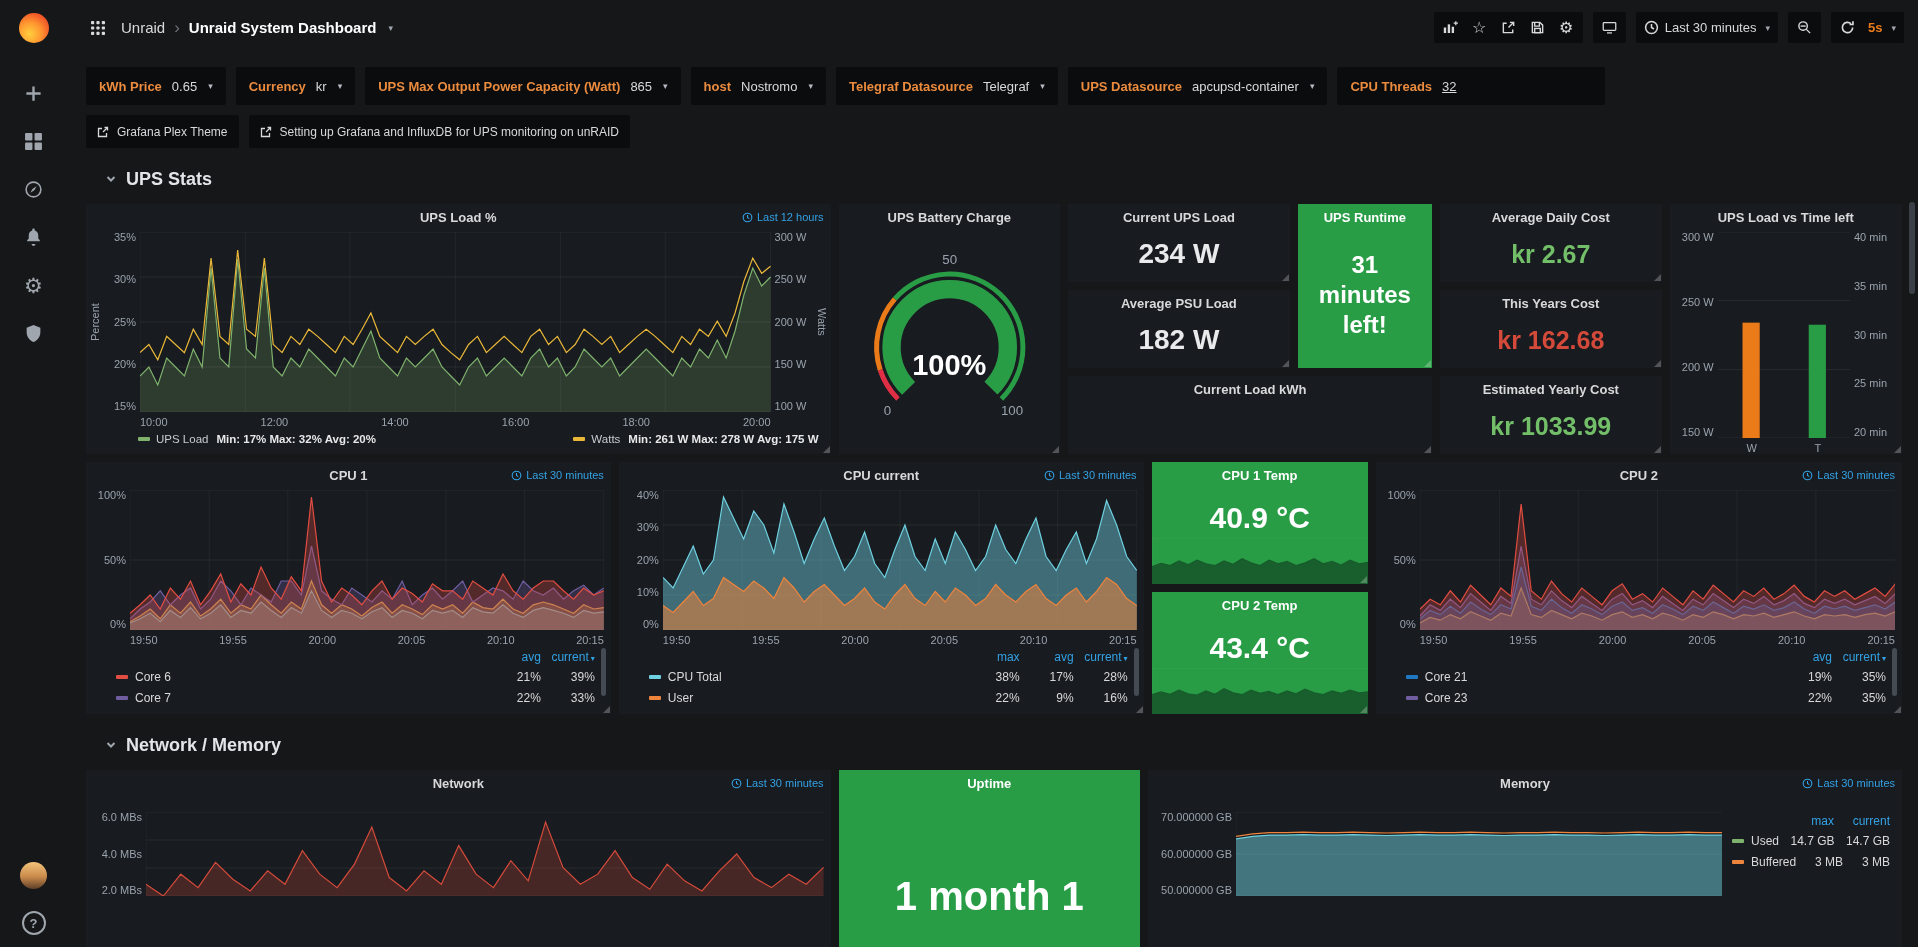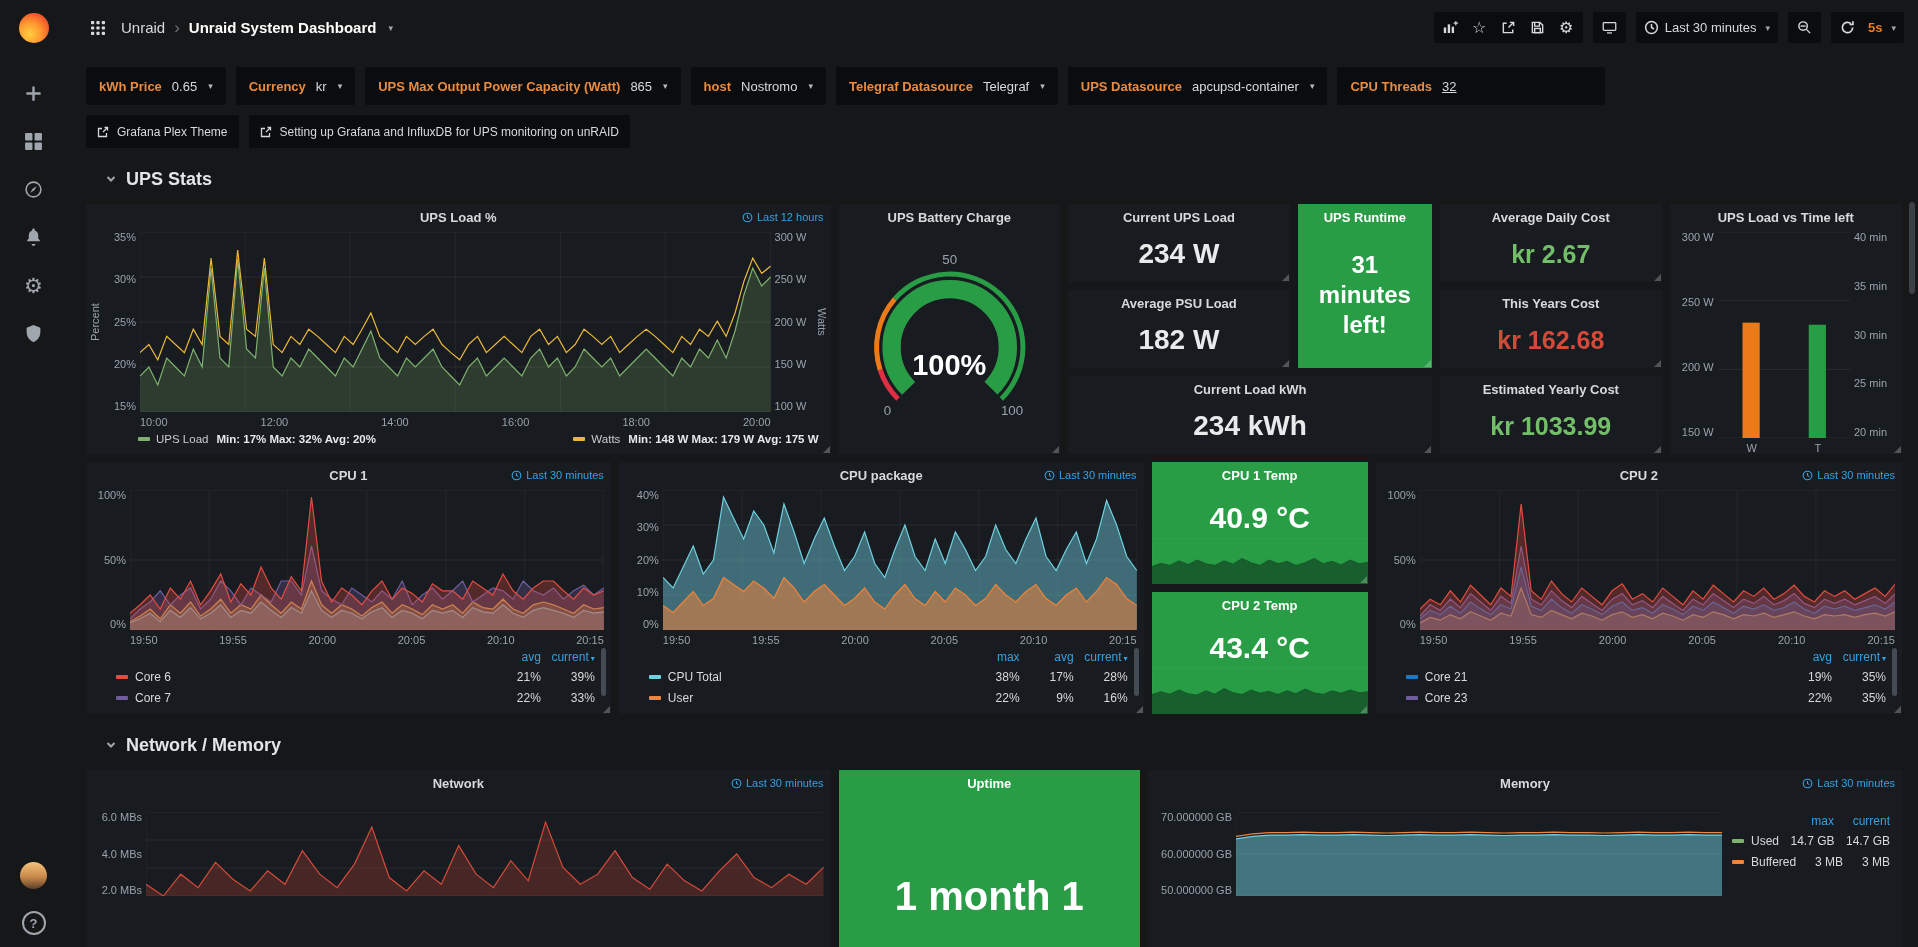--- a/index.html
+++ b/index.html
@@ -398,21 +398,21 @@
           </div>
           <div class="legend-inline">
             <span class="li-item">
                 <i class="sw" style="background: rgb(126, 178, 109);"></i>
                 <span class="li-name">UPS Load</span>
                 <span class="li-stats">Min: 17% Max: 32% Avg: 20%</span>
               </span>
             <span class="li-item">
                 <i class="sw" style="background: rgb(234, 184, 57);"></i>
                 <span class="li-name">Watts</span>
-                <span class="li-stats">Min: 148 W Max: 179 W Avg: 175 W</span>
+                <span class="li-stats">Min: 261 W Max: 278 W Avg: 175 W</span>
               </span>
           </div>
         </section>
 
         <section class="panel g1-gauge">
           <header class="ph">
               <h2 class="pt">UPS Battery Charge</h2>
             </header>
           <div class="gauge-wrap">
             <svg viewBox="0 0 120 110" preserveAspectRatio="xMidYMid meet">
@@ -440,21 +440,20 @@
           <header class="ph">
               <h2 class="pt">Average PSU Load</h2>
             </header>
           <div class="stat-value">182 W</div>
         </section>
 
         <section class="panel stat g1-kwh">
           <header class="ph">
               <h2 class="pt">Current Load kWh</h2>
             </header>
-          <div class="stat-value">234 kWh</div>
         </section>
 
         <section class="panel stat green runtime g1-run">
           <header class="ph">
               <h2 class="pt">UPS Runtime</h2>
             </header>
           <div class="stat-value">31 minutes left!</div>
         </section>
 
         <section class="panel stat cost g1-daily">
@@ -578,21 +577,21 @@
                 <span class="lt-fill"></span>
                 <span class="lt-val">22%</span>
                 <span class="lt-val">33%</span>
               </div>
             <div class="legend-sb"></div>
           </div>
         </section>
 
         <section class="panel g2-pkg">
           <header class="ph">
-            <h2 class="pt">CPU package</h2>
+            <h2 class="pt">CPU current</h2>
             <a class="ptime">
               <svg viewBox="0 0 14 14" fill="none" stroke="currentColor" stroke-width="1.4">
                   <circle cx="7" cy="7" r="5.5"></circle>
                   <path d="M7 3.8V7l2.3 1.4"></path>
                 </svg>
               <span>Last 30 minutes</span>
             </a>
           </header>
           <div class="cgrid">
             <div class="yaxis ta-r">

